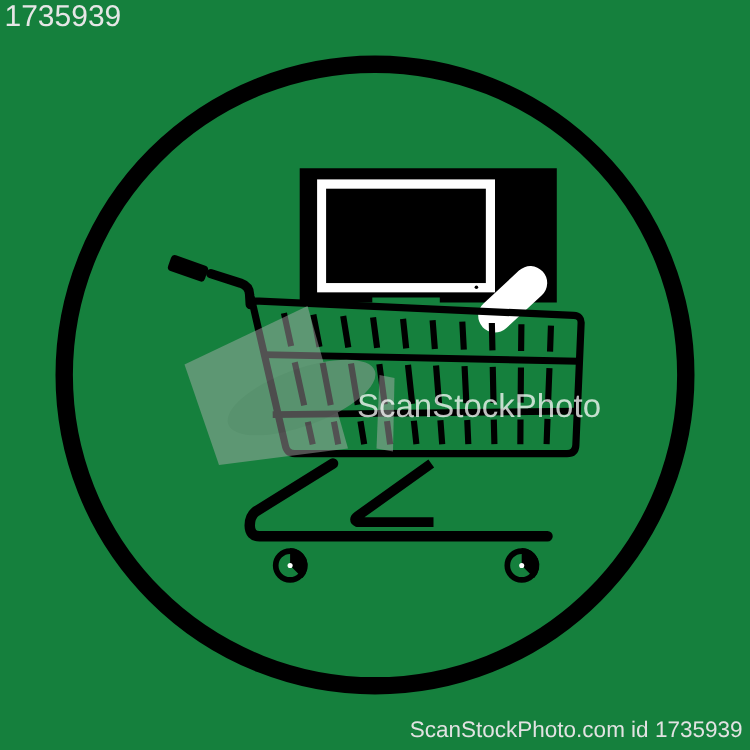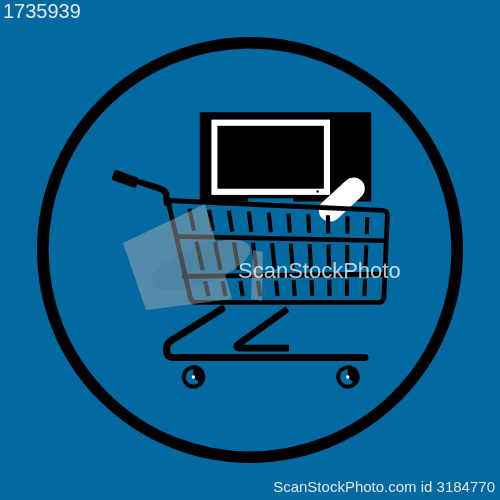--- a/index.html
+++ b/index.html
@@ -1,18 +1,18 @@
 <!DOCTYPE html>
 <html><head>
 <meta charset="utf-8">
 <title>Shopping Cart TV Icon</title>
 <style>
   html,body{margin:0;padding:0;}
   body{width:500px;height:500px;background:#ffffff;font-family:"Liberation Sans",sans-serif;overflow:hidden;}
-  #stage{position:relative;width:500px;height:500px;background:#0369a1;}
+  #stage{position:relative;width:500px;height:500px;background:#15803d;}
   #idtop{position:absolute;left:3px;top:0px;font-size:20px;line-height:22px;color:#e6e6e6;letter-spacing:0px;}
   #credit{position:absolute;right:5px;bottom:5px;font-size:15px;line-height:17px;color:#e2e2e2;letter-spacing:0px;}
   .art{position:absolute;left:0;top:0;}
 </style>
 </head>
 <body>
 
 <div id="stage">
 
   <div id="idtop">1735939</div>
@@ -62,14 +62,14 @@
       <g opacity="0.46">
         <path d="M205 204 L123 243 L146 310 L232 299 Z" fill="#b3b3b3"></path>
         <path d="M253 250 L263 252 L262 301 L251 299 Z" fill="#b3b3b3"></path>
         <ellipse cx="201" cy="265" rx="52" ry="19" transform="rotate(-20 201 265)" fill="#a8a8a8"></ellipse>
       </g>
       <text x="238" y="278" font-family="Liberation Sans, sans-serif" font-size="22" fill="#ffffff" opacity="0.75">ScanStockPhoto</text>
     </g>
 
   </svg>
 
-  <div id="credit">ScanStockPhoto.com id 3184770</div>
+  <div id="credit">ScanStockPhoto.com id 1735939</div>
 </div>
 
 </body></html>

